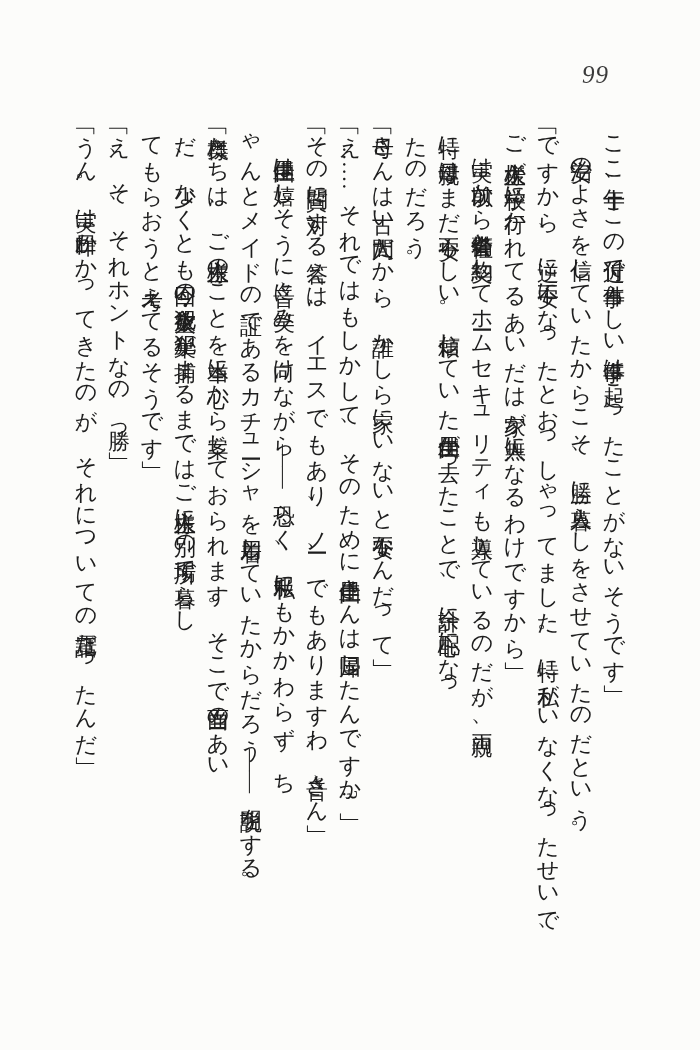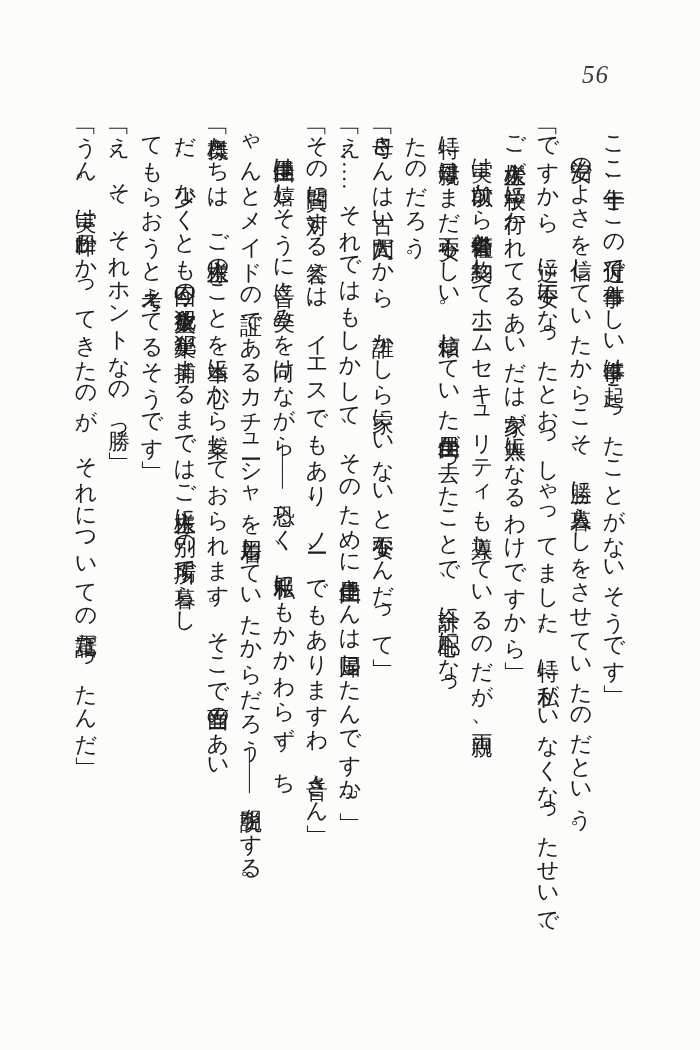--- a/index.html
+++ b/index.html
@@ -39,21 +39,21 @@
   }
   .col {
     white-space: nowrap;
     margin: 0;
   }
 </style>
 </head>
 <body>
 
 <div class="page">
-  <div class="page-number">56</div>
+  <div class="page-number">99</div>
 
   <div class="text-area">
     <div class="col">ここ十年、この付近で事件らしい事件は起こったことがないそうです」</div>
     <div class="col">　治安のよさを信じていたからこそ、勝に一人暮らしをさせていたのだという。</div>
     <div class="col">「ですから、逆に不安になったとおっしゃってました。特に私がいなくなったせいで、</div>
     <div class="col">ご主人様が学校に行かれてるあいだは家が無人になるわけですから」</div>
     <div class="col">　実は以前から警備会社と契約してホームセキュリティも導入しているのだが、両親、</div>
     <div class="col">特に母親はまだ不安らしい。信頼していた由佳里が去ったことで、余計に心配になっ</div>
     <div class="col">たのだろう。</div>
     <div class="col">「母さんは古い人間だから、誰かしら家にいないと不安なんだって」</div>

